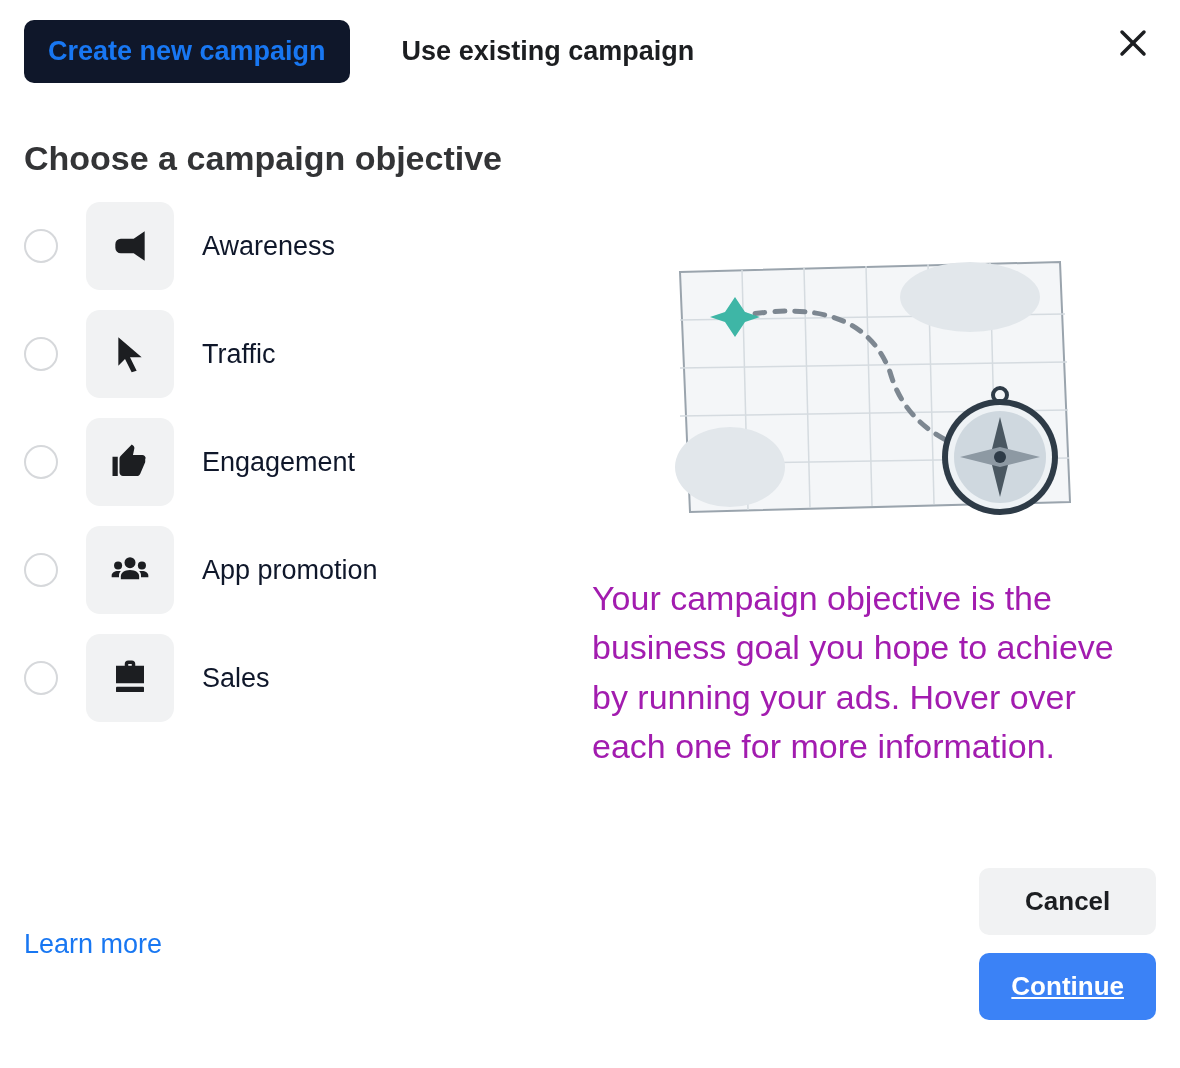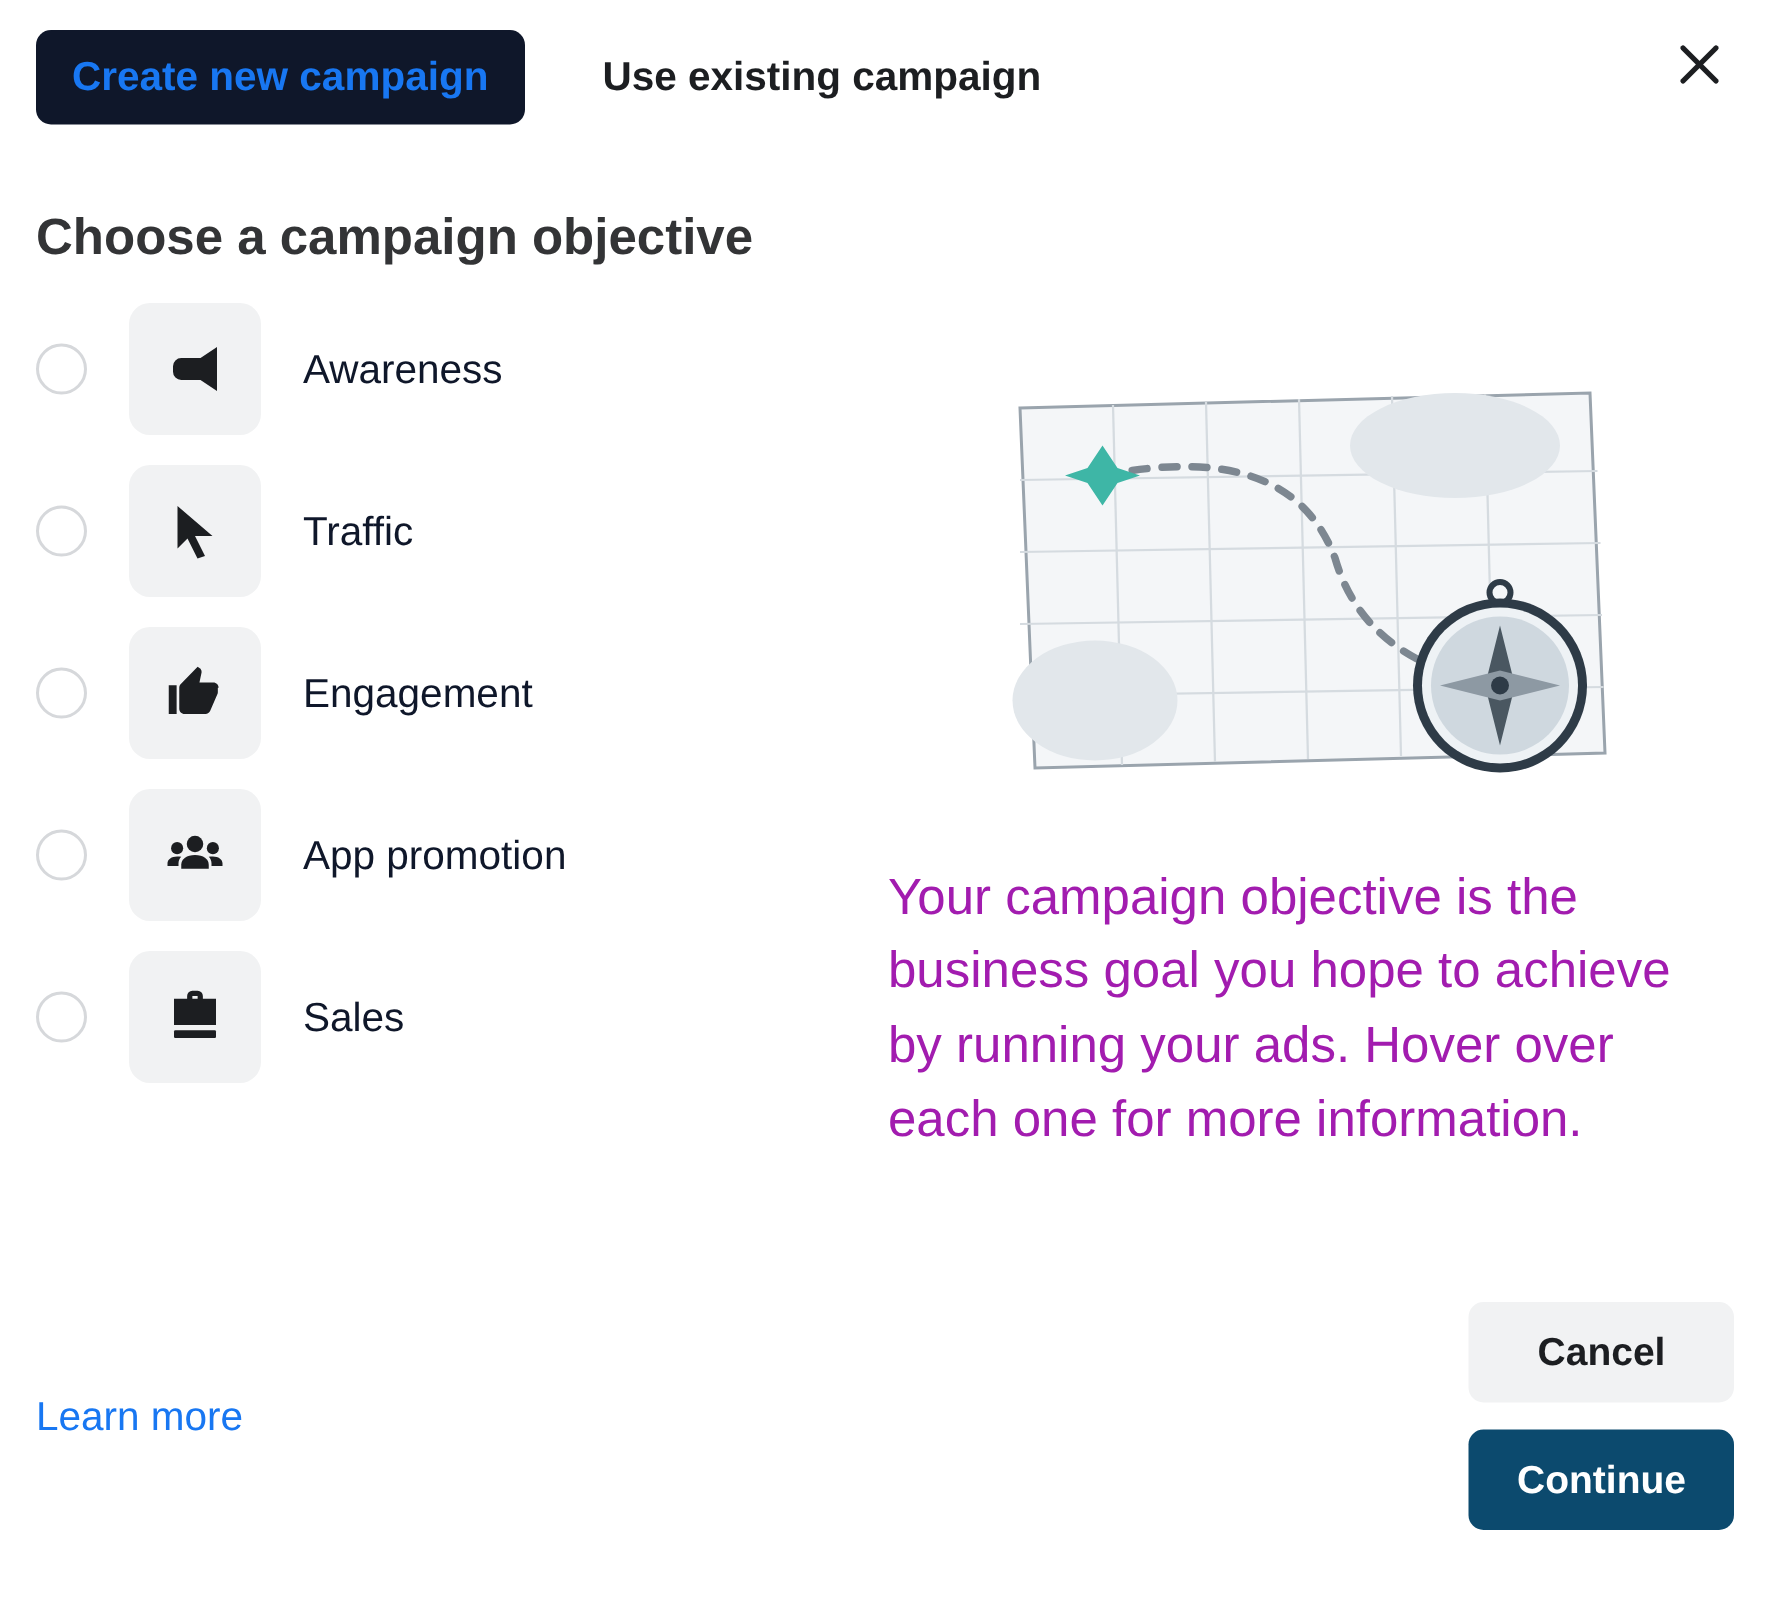--- a/index.html
+++ b/index.html
@@ -123,22 +123,23 @@
     padding: 18px 32px;
     border-radius: 10px;
     border: none;
     cursor: pointer;
   }
   .btn-cancel {
     background: #f1f2f3;
     color: #1c1e21;
   }
   .btn-continue {
-    background: #0c4a6e;
+    background: #3b82f6;
     color: #fff;
+    text-decoration: underline;
   }
 </style>
 </head>
 <body>
 
 <div class="tabs">
   <div class="tab active">Create new campaign</div>
   <div class="tab inactive">Use existing campaign</div>
 </div>
 

